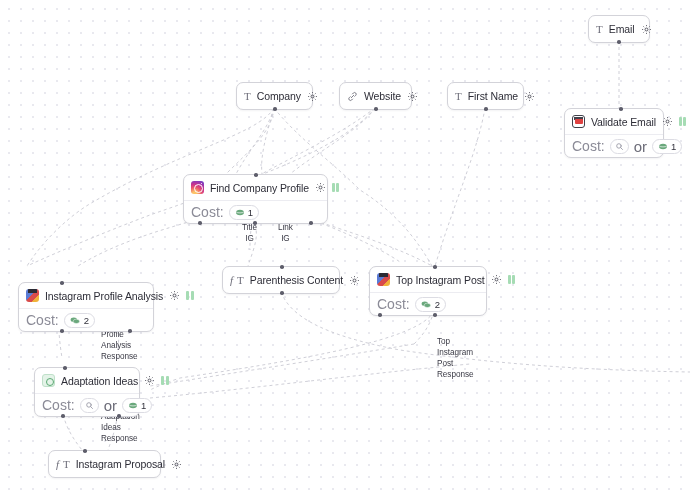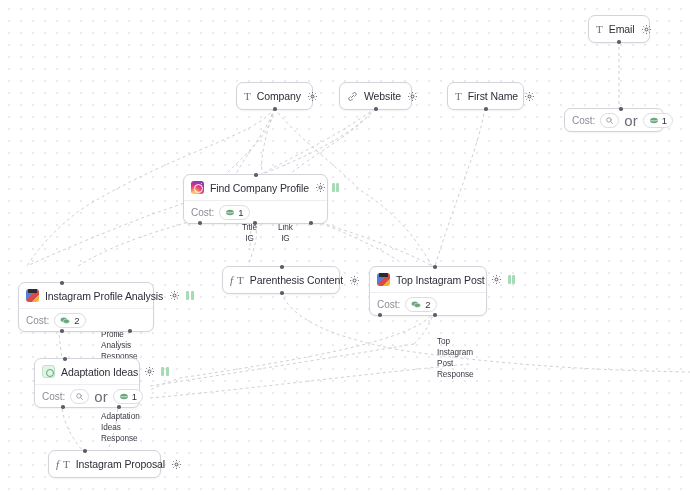--- a/index.html
+++ b/index.html
@@ -45,21 +45,21 @@
     letter-spacing: -0.1px;
     flex: 1 1 auto;
   }
   .node-row {
     display: flex;
     align-items: center;
     height: 22px;
     padding: 0 7px;
     gap: 5px;
   }
-  .cost-label { font-size: 10px; color: #8b8b97; }
+  .cost-label { font-size: 14px; color: #8b8b97; }
   .badge {
     display: inline-flex;
     align-items: center;
     gap: 3px;
     border: 1px solid #dcdce3;
     border-radius: 9px;
     height: 15px;
     padding: 0 5px;
     font-size: 9.5px;
     color: #32323c;
@@ -235,20 +235,34 @@
         <svg width="11" height="11" viewBox="0 0 24 24" fill="none" stroke="#4a4a55" stroke-width="2">
           <circle cx="12" cy="12" r="3.2"></circle>
           <path d="M12 2.5v2.2M12 19.3v2.2M2.5 12h2.2M19.3 12h2.2M5.3 5.3l1.6 1.6M17.1 17.1l1.6 1.6M18.7 5.3l-1.6 1.6M6.9 17.1l-1.6 1.6"></path>
         </svg>
       </span>
     </div>
     <span class="port" style="left:36px; bottom:-2px;"></span>
   </div>
 
   <div class="node has-cost" style="left:564px; top:108px; width:100px;">
+    <div class="node-header">
+      <span class="ic sq sq-mail"></span>
+      <span class="node-title">Validate Email</span>
+      <span class="ic gear">
+        <svg width="11" height="11" viewBox="0 0 24 24" fill="none" stroke="#4a4a55" stroke-width="2">
+          <circle cx="12" cy="12" r="3.2"></circle>
+          <path d="M12 2.5v2.2M12 19.3v2.2M2.5 12h2.2M19.3 12h2.2M5.3 5.3l1.6 1.6M17.1 17.1l1.6 1.6M18.7 5.3l-1.6 1.6M6.9 17.1l-1.6 1.6"></path>
+        </svg>
+      </span>
+      <span class="pause-ic">
+          <i></i>
+          <i></i>
+        </span>
+    </div>
     <div class="node-row">
       <span class="cost-label">Cost:</span>
       <span class="badge icon-only">
         <svg width="9" height="9" viewBox="0 0 24 24" fill="none" stroke="#9a9aa6" stroke-width="2.4" stroke-linecap="round">
           <circle cx="10.5" cy="10.5" r="6"></circle>
             <path d="M15 15l5 5"></path>
         </svg>
       </span>
       <span class="or-text">or</span>
       <span class="badge">
@@ -362,21 +376,21 @@
           <ellipse cx="15" cy="12" rx="7.5" ry="5.2" fill="#6aa87c" stroke="#ffffff" stroke-width="1.1"></ellipse>
         </svg>
         <span>2</span>
       </span>
     </div>
     <span class="port" style="left:63px; top:-2px;"></span>
     <span class="port" style="left:8px; bottom:-2px;"></span>
     <span class="port" style="left:63px; bottom:-2px;"></span>
   </div>
 
-  <div class="node has-cost" style="left:34px; top:358px; width:106px;">
+  <div class="node has-cost" style="left:34px; top:367px; width:106px;">
     <div class="node-header">
       <span class="ic sq sq-ai"></span>
       <span class="node-title">Adaptation Ideas</span>
       <span class="ic gear">
         <svg width="11" height="11" viewBox="0 0 24 24" fill="none" stroke="#4a4a55" stroke-width="2">
           <circle cx="12" cy="12" r="3.2"></circle>
           <path d="M12 2.5v2.2M12 19.3v2.2M2.5 12h2.2M19.3 12h2.2M5.3 5.3l1.6 1.6M17.1 17.1l1.6 1.6M18.7 5.3l-1.6 1.6M6.9 17.1l-1.6 1.6"></path>
         </svg>
       </span>
       <span class="pause-ic">

